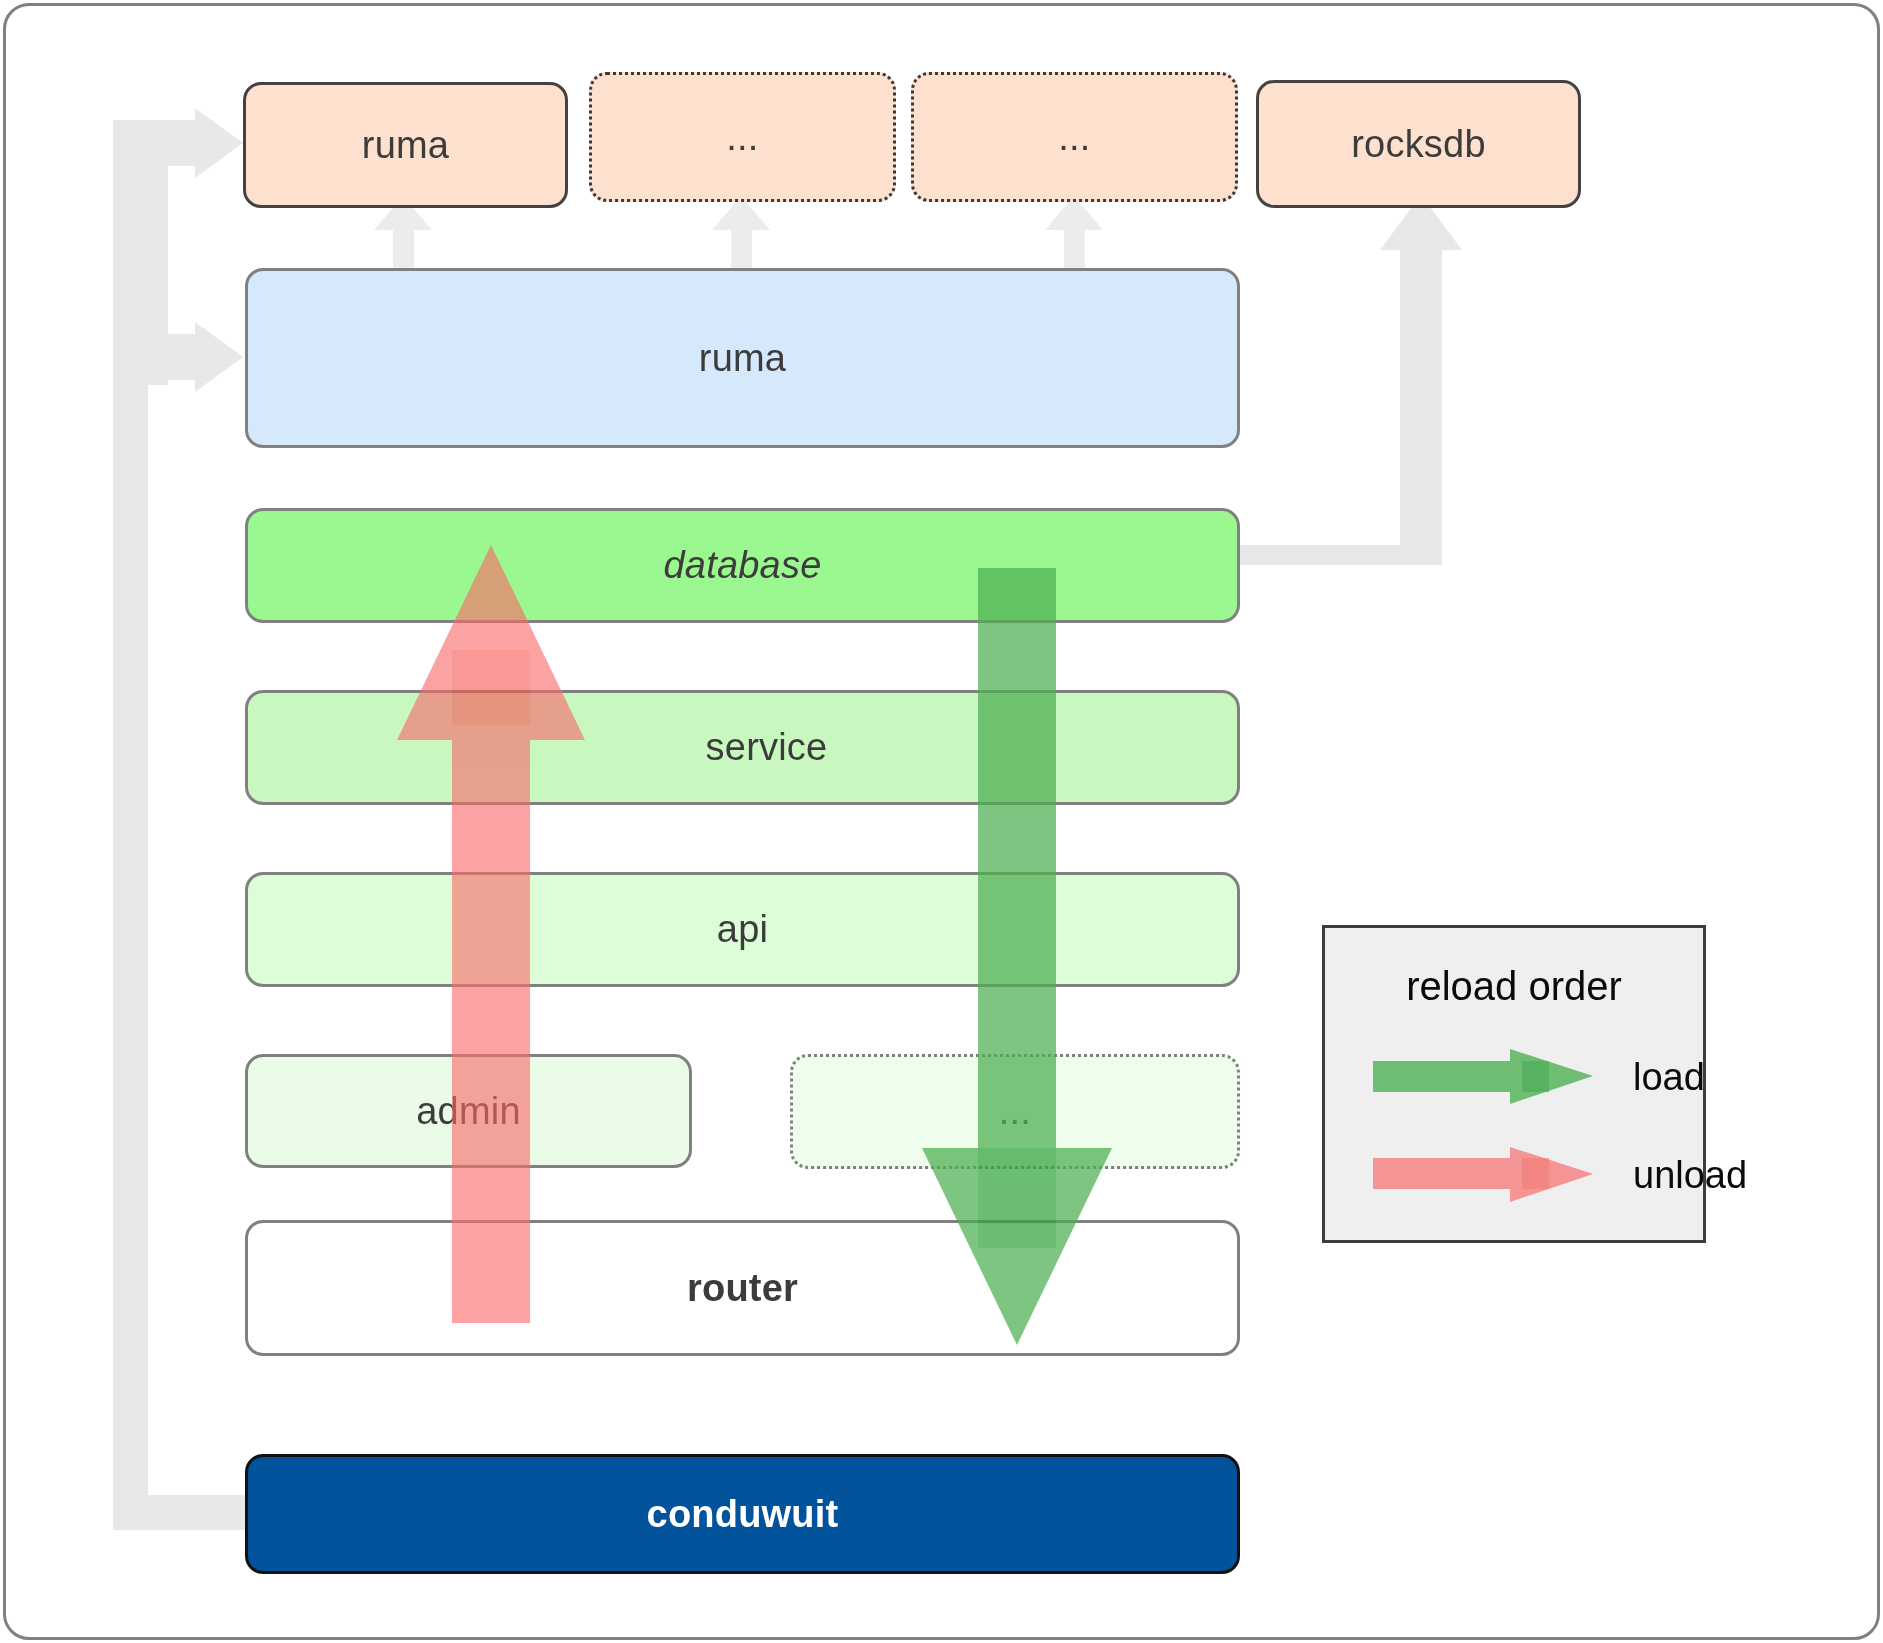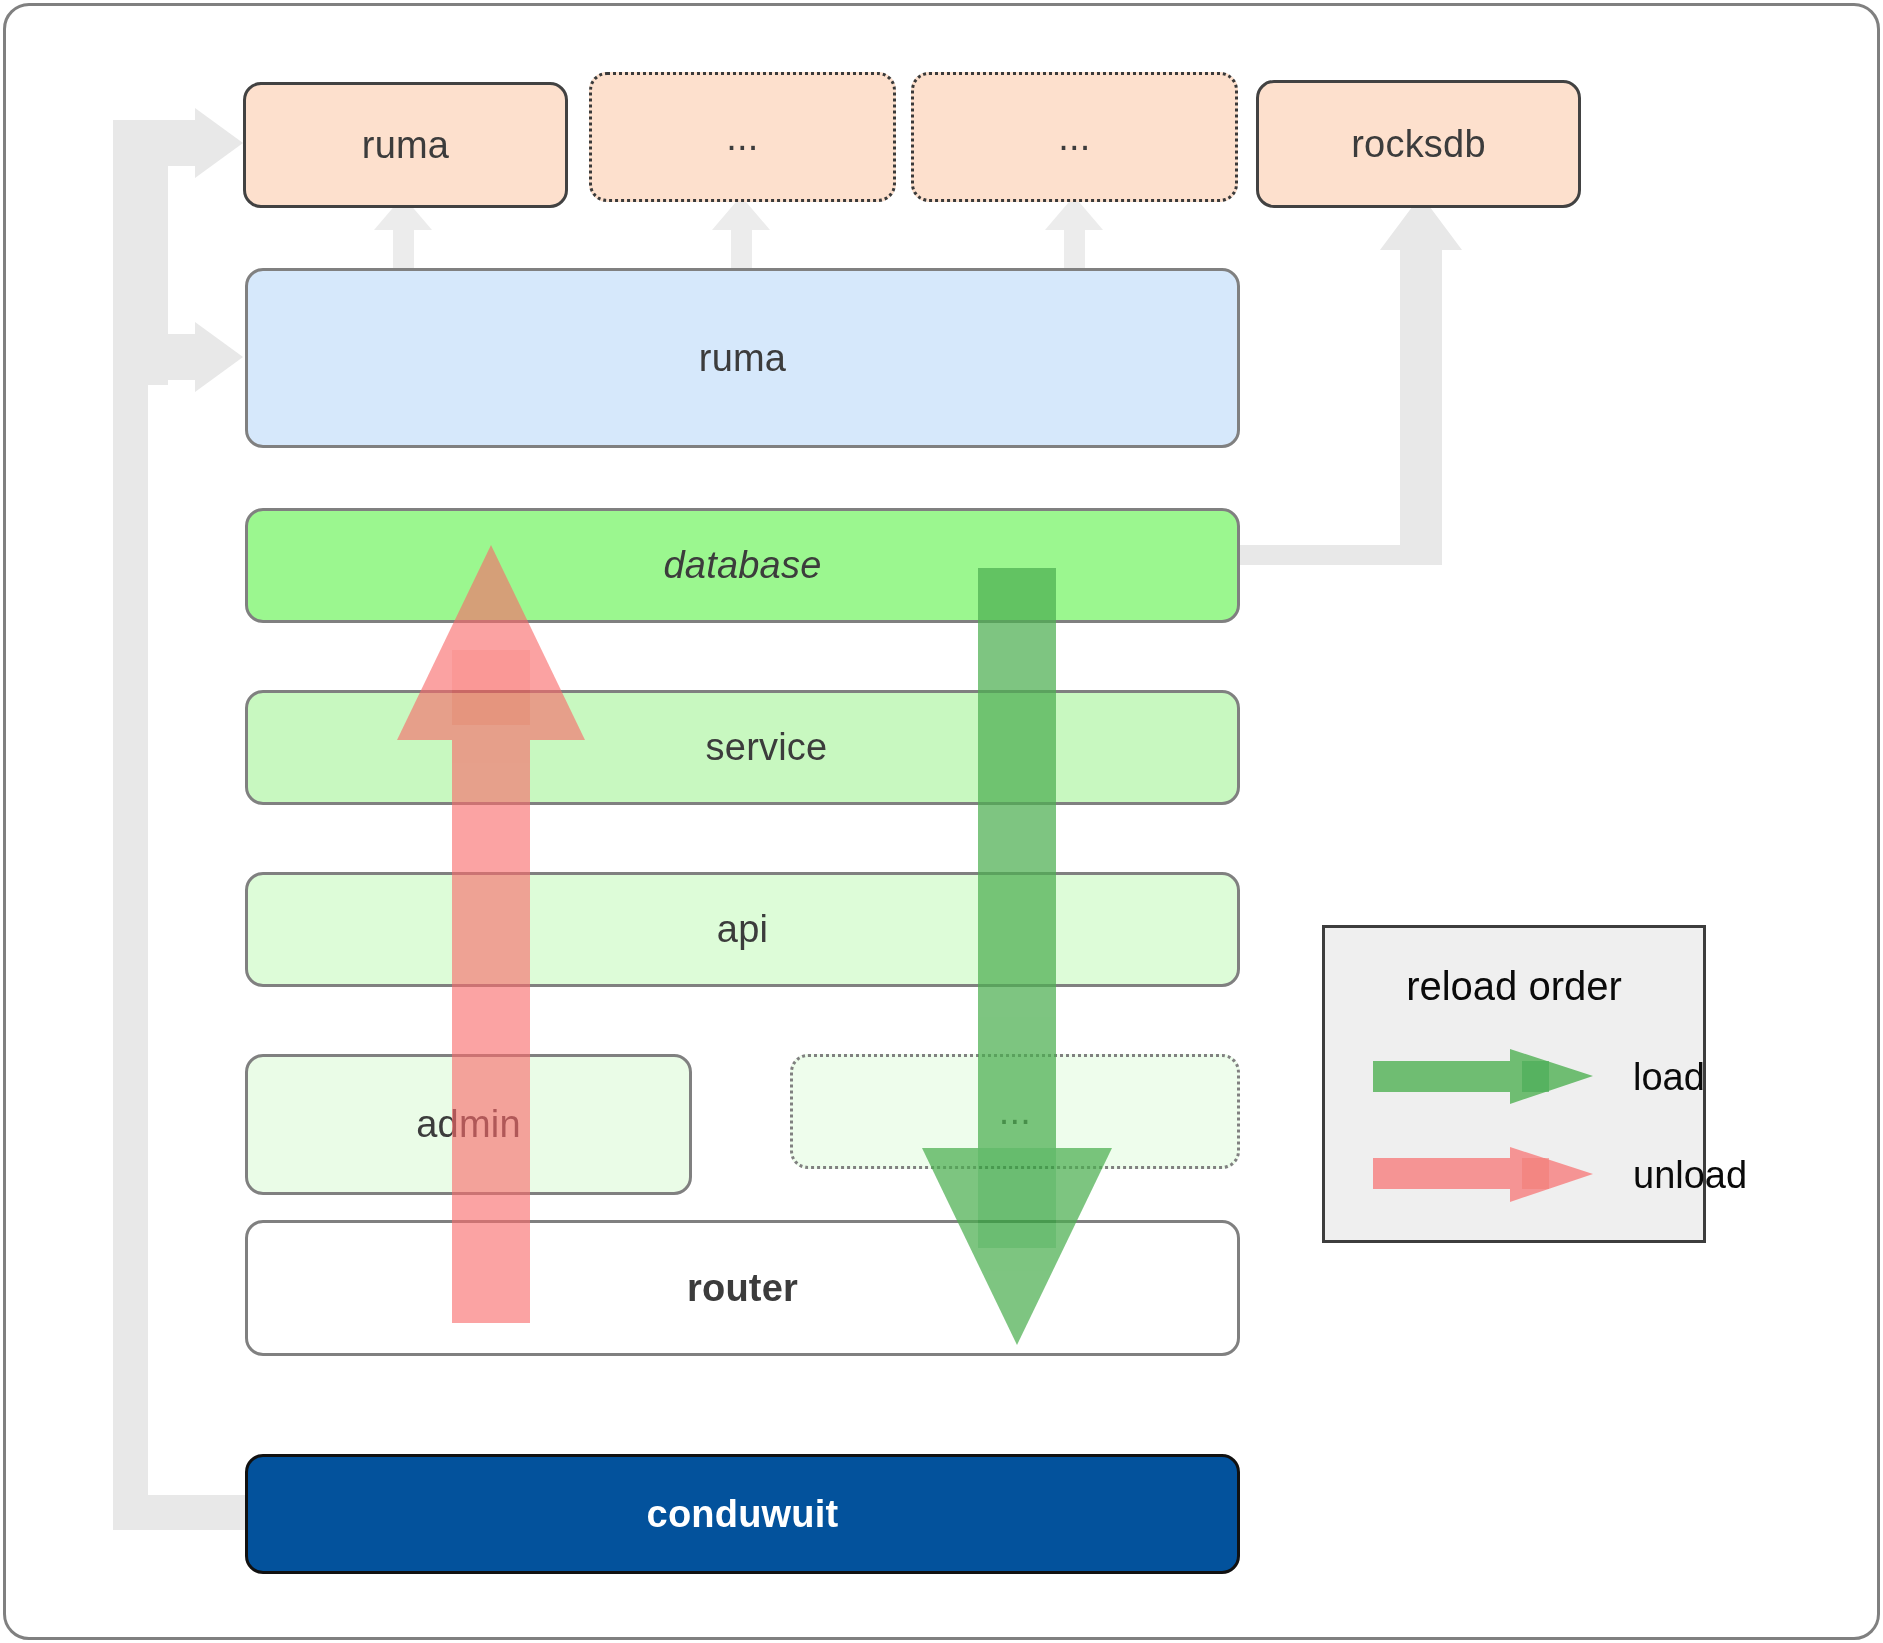--- a/index.html
+++ b/index.html
@@ -167,21 +167,21 @@
   </div>
 
   <div class="node layer" style="left:245px;top:690px;width:995px;height:115px;background:#c8f8c0;padding-left:48px;">
     <span>service</span>
   </div>
 
   <div class="node layer" style="left:245px;top:872px;width:995px;height:115px;background:#ddfcd8;">
     <span>api</span>
   </div>
 
-  <div class="node layer" style="left:245px;top:1054px;width:447px;height:141px;background:#eafce7;">
+  <div class="node layer" style="left:245px;top:1054px;width:447px;height:114px;background:#eafce7;">
     <span>admin</span>
   </div>
 
   <div class="node layer-dotted" style="left:790px;top:1054px;width:450px;height:115px;background:#eefdec;">
     <span>...</span>
   </div>
 
   <div class="node layer" style="left:245px;top:1220px;width:995px;height:136px;background:#ffffff;font-weight:bold;">
     <span>router</span>
   </div>

